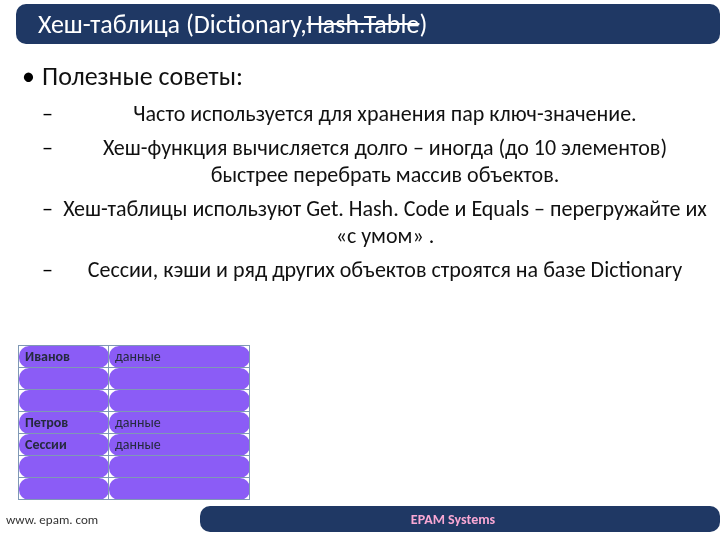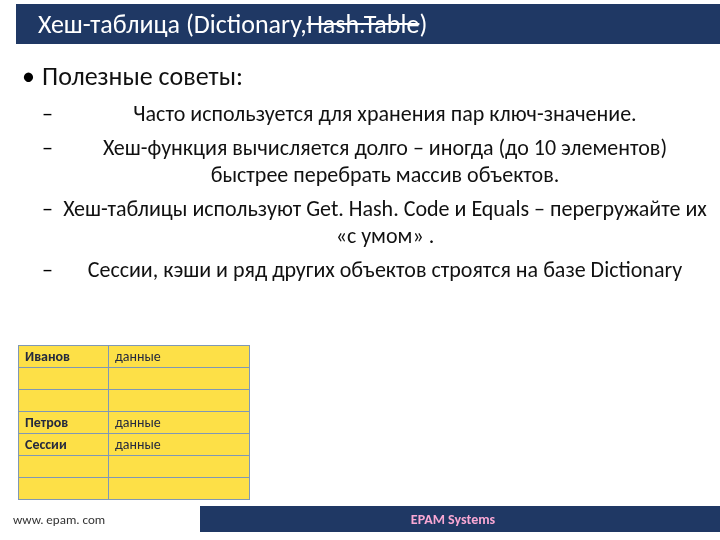--- a/index.html
+++ b/index.html
@@ -1,15 +1,15 @@
 <!DOCTYPE html>
 <html><head>
 <meta charset="utf-8">
 <style>
-  * { box-sizing: border-box; margin: 0; padding: 0; }
+  * { box-sizing: border-box; margin: 0; padding: 0; border-radius: 10px; }
   html, body { width: 720px; height: 540px; font-family: "Segoe UI", "Calibri", Arial, sans-serif; background: #fff; color: #000; }
   .slide { width: 720px; height: 540px; position: relative; overflow: hidden; }
   .title-bar {
     position: absolute; left: 16px; right: 0; top: 4px; height: 40px;
     background: #1f3864; color: #fff;
     display: flex; align-items: center; padding-left: 22px;
     font-size: 26px; font-weight: 400;
   }
   .title-bar .plain { color: #fff; }
   .title-bar .strike { text-decoration: line-through; }
@@ -31,31 +31,31 @@
     color: #111;
   }
   ul.tips li::before {
     content: "–"; position: absolute; left: -20px; top: 0; font-size: 22px; color: #000;
   }
   .table-col { width: 232px; padding-top: 2px; }
   table.hash {
     border-collapse: collapse; width: 100%; font-size: 14px;
   }
   table.hash td {
-    border: 1px solid #7f98b5; height: 22px; padding: 2px 6px; background: #fde047;
+    border: 1px solid #7f98b5; height: 22px; padding: 2px 6px; background: #8b5cf6;
   }
   table.hash td.key { width: 90px; font-weight: 700; color: #252a3e; }
   table.hash td.val { color: #252a3e; }
   table.hash td.empty { color: transparent; }
   .footer {
     position: absolute; left: 0; right: 0; bottom: 8px; height: 26px;
     display: flex; align-items: center;
   }
   .footer .url {
-    flex: 0 0 200px; font-size: 13px; color: #333; padding-left: 13px;
+    flex: 0 0 200px; font-size: 13px; color: #333; padding-left: 6px;
   }
   .footer .bar {
     flex: 1; height: 26px; background: #1f3864; color: #f9a8d4;
     display: flex; align-items: center; justify-content: center;
     padding-right: 14px; font-size: 14px; font-weight: 600;
   }
 </style>
 </head>
 <body>
 <div class="slide">

